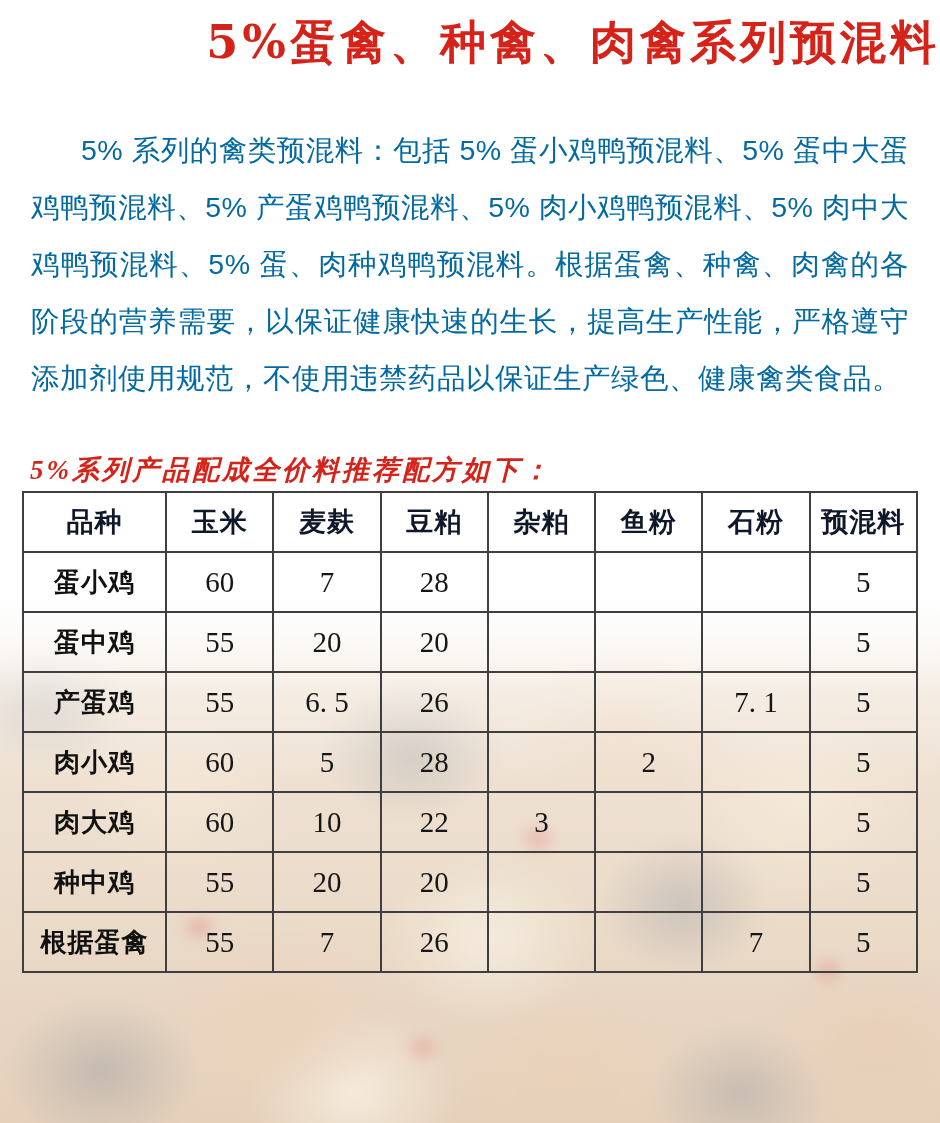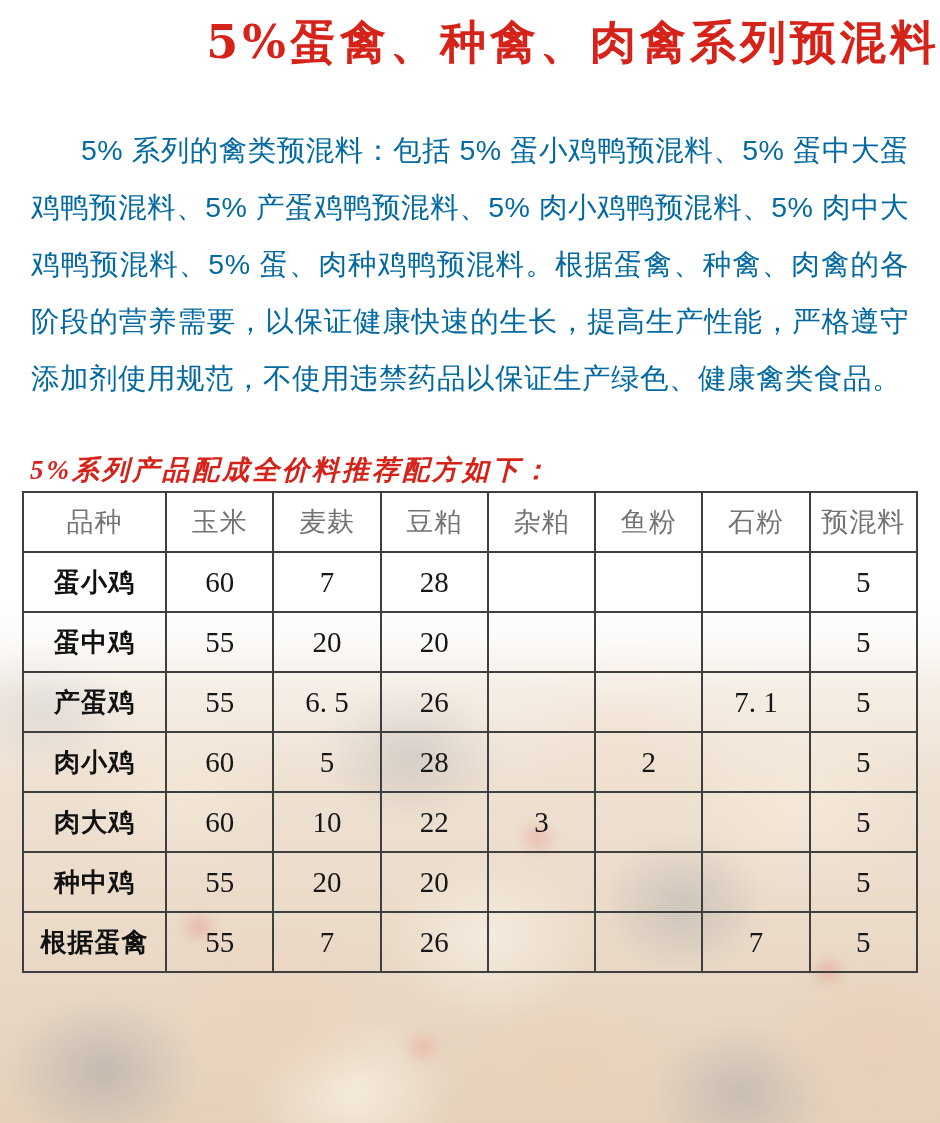--- a/index.html
+++ b/index.html
@@ -103,23 +103,23 @@
     vertical-align: middle;
     padding: 0;
     background: transparent;
     overflow: hidden;
     white-space: nowrap;
   }
   .feed-table thead tr { height: 60px; }
   .feed-table tbody tr { height: 60px; }
   .feed-table th {
     font-family: "Liberation Sans", sans-serif;
-    font-weight: normal;
+    font-weight: bold;
     font-size: 27px;
-    color: #737373;
+    color: #0f172a;
     letter-spacing: 1px;
   }
   .feed-table td.label {
     font-family: "Liberation Sans", sans-serif;
     font-weight: bold;
     font-size: 26px;
     color: #111;
     letter-spacing: 1px;
   }
   .feed-table td.num {

